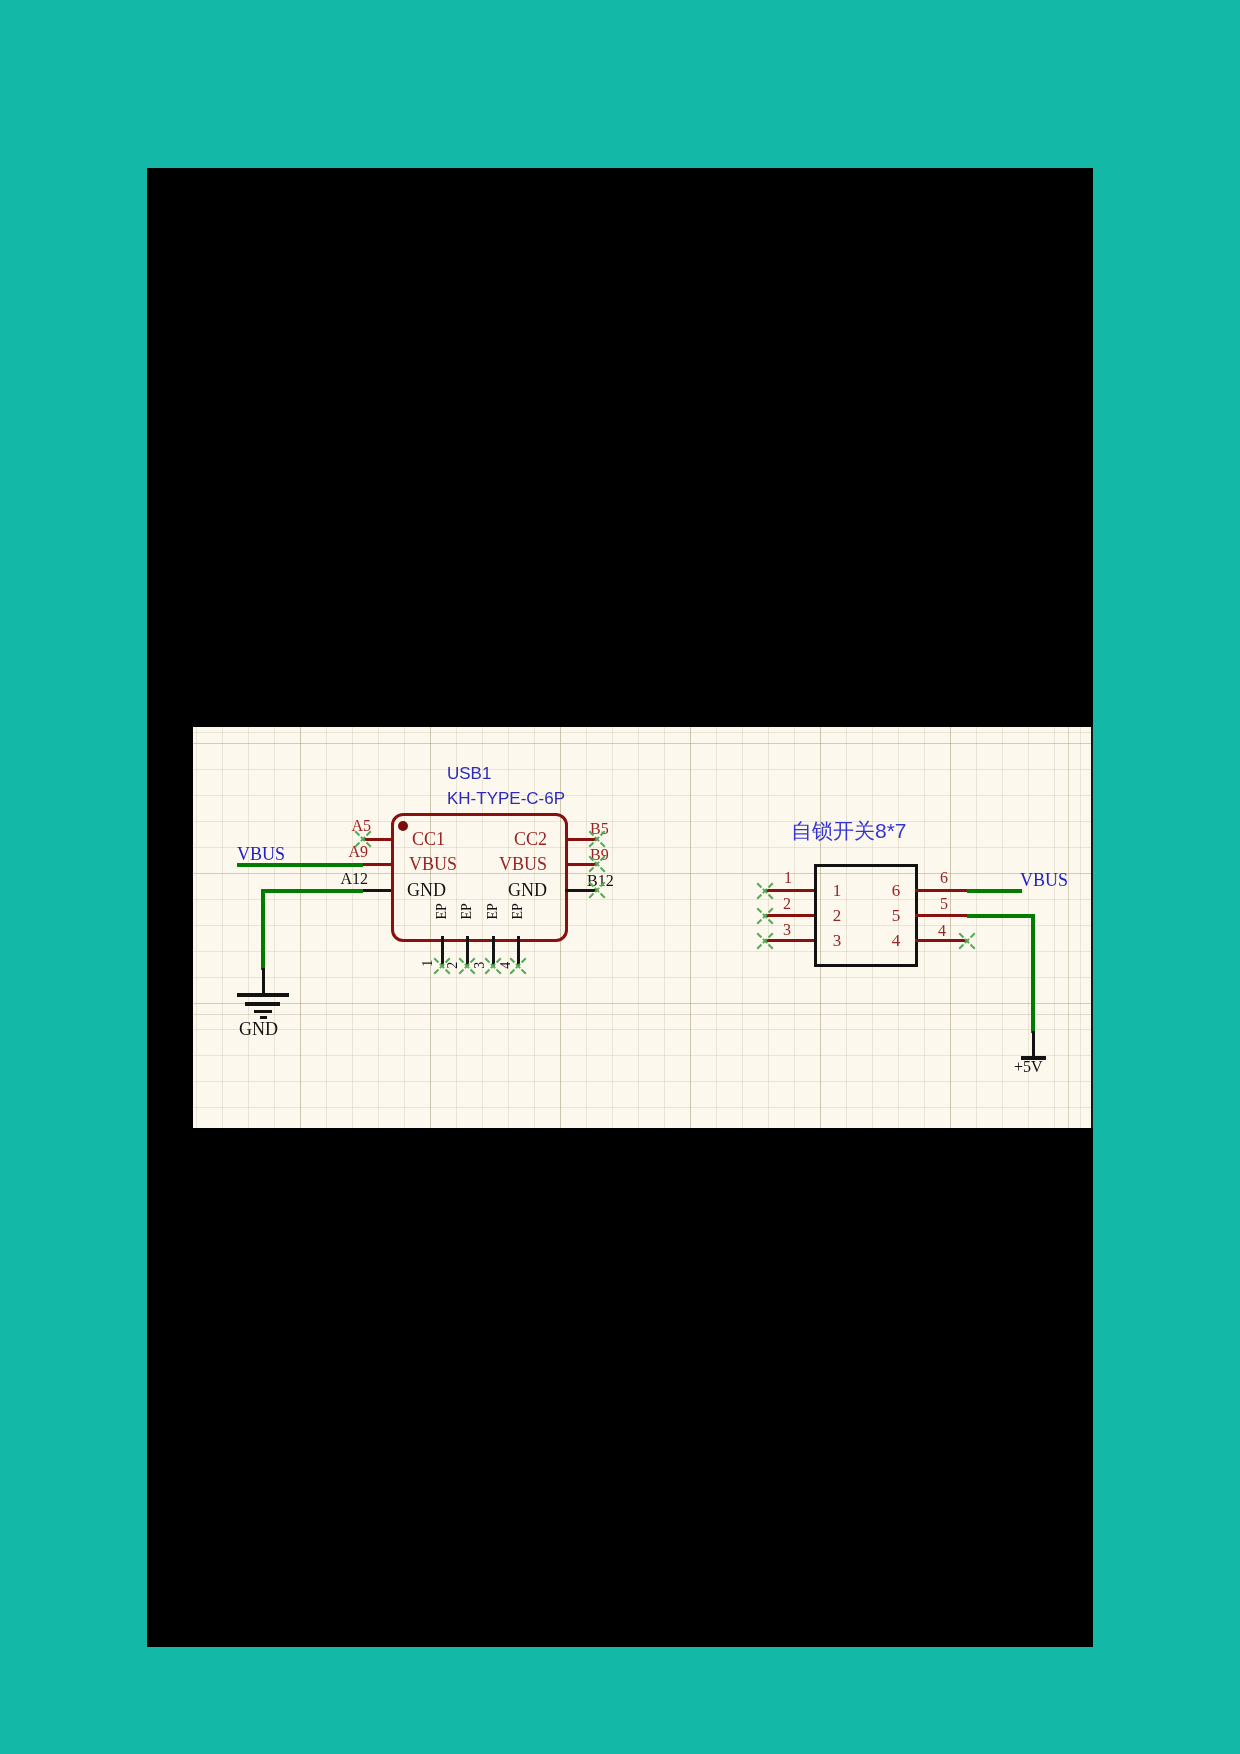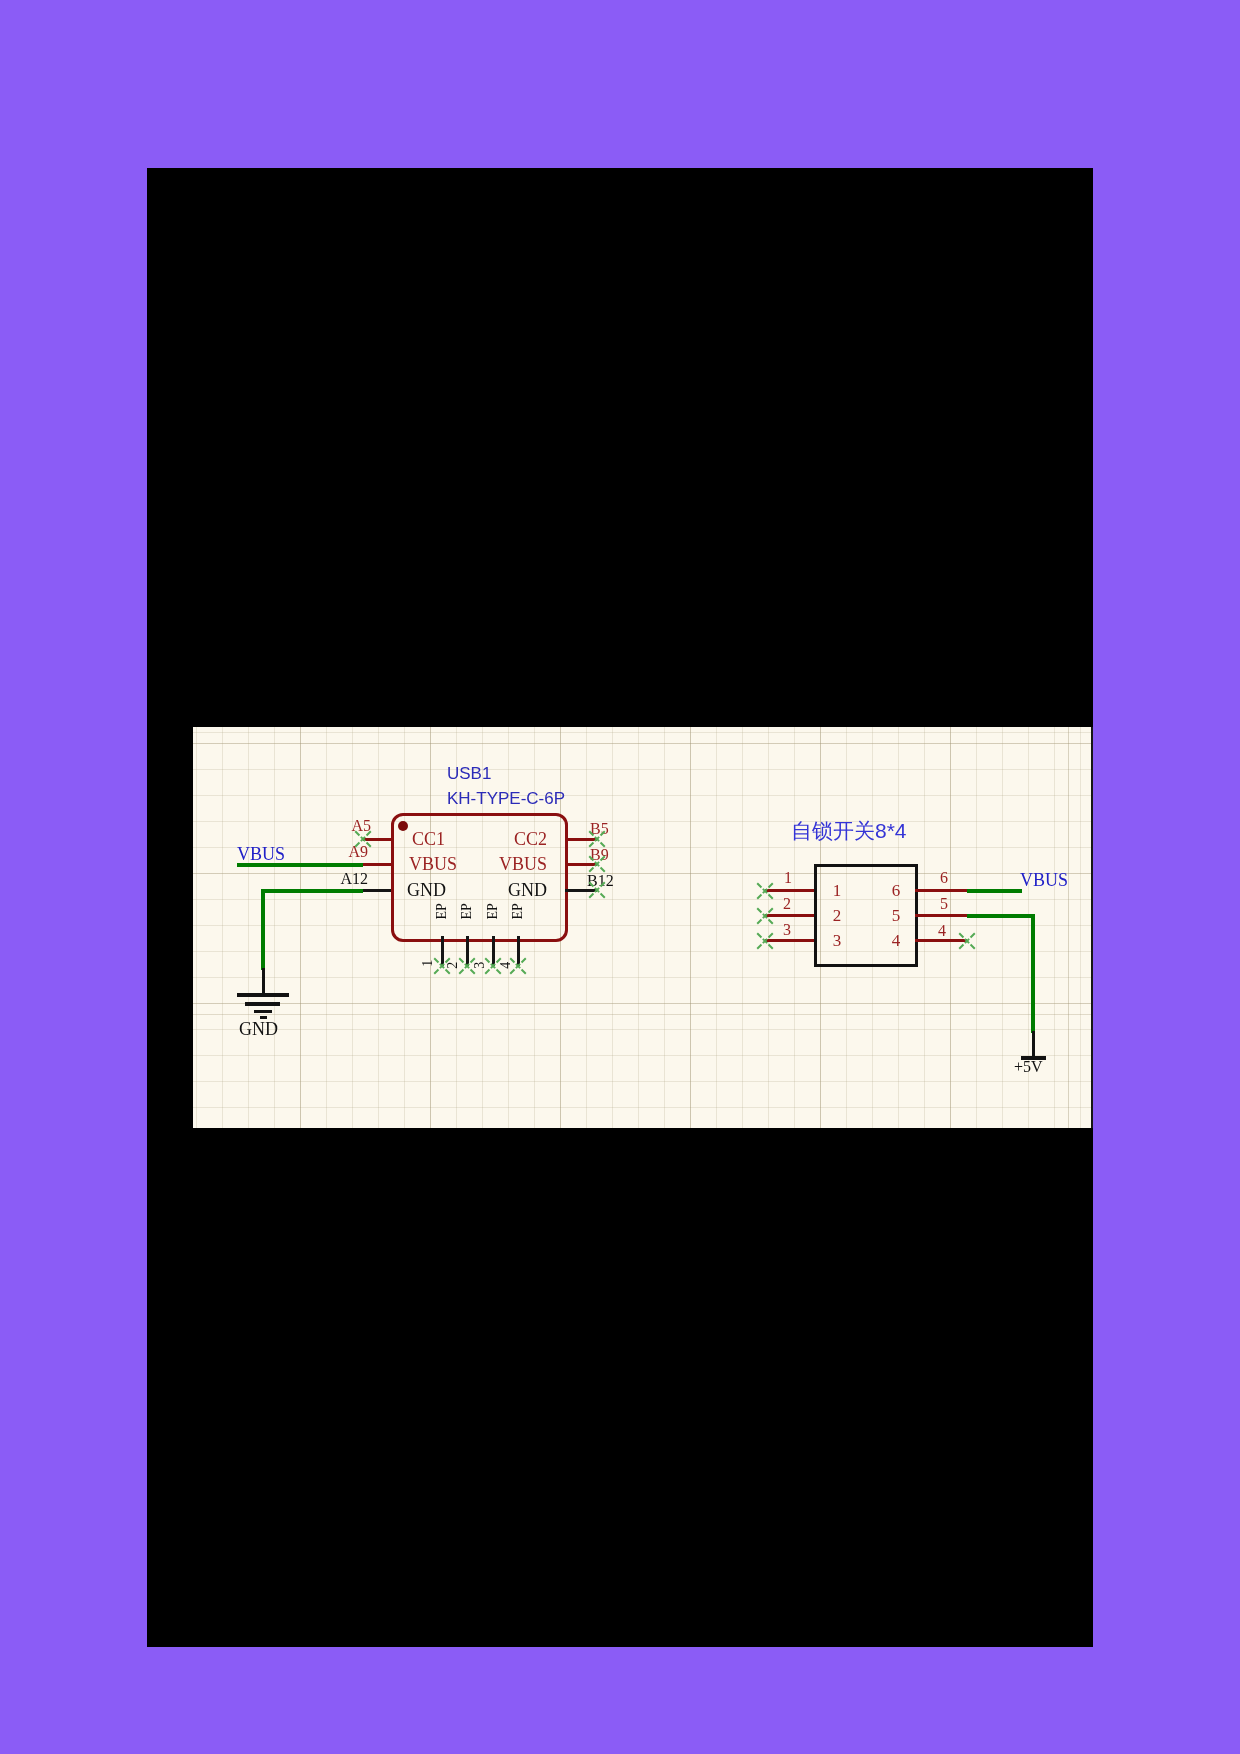--- a/index.html
+++ b/index.html
@@ -1,16 +1,16 @@
 <!DOCTYPE html>
 <html><head>
 <meta charset="utf-8">
 <style>
   html,body{margin:0;padding:0;background:#ffffff;}
-  .page{position:relative;width:1240px;height:1754px;background:#8b5cf6;overflow:hidden;
+  .page{position:relative;width:1240px;height:1754px;background:#14b8a6;overflow:hidden;
         font-family:"Liberation Sans",sans-serif;}
   
   .black-area{position:absolute;left:147px;top:168px;width:946px;height:1479px;background:#000000;}
   
   .sheet{position:absolute;left:193px;top:727px;width:898px;height:401px;
          background-color:#fcf8ed;border-right:2px solid #161616;
          background-image:
            repeating-linear-gradient(to right, rgba(160,148,115,.38) 0 1px, transparent 1px 130px),
            repeating-linear-gradient(to bottom, rgba(160,148,115,.30) 0 1px, transparent 1px 130px),
            repeating-linear-gradient(to right, rgba(180,170,140,.26) 0 1px, transparent 1px 26px),
@@ -114,21 +114,21 @@
     <div class="hline wire" style="left:68px;top:161.5px;width:102px;"></div>
     <div class="vline wirev" style="left:68px;top:161.5px;height:81px;"></div>
 
     <div class="vline bar-k" style="left:68.5px;top:241px;width:3px;height:26px;"></div>
     <div class="hline bar-k" style="left:44px;top:266px;width:52px;height:4px;"></div>
     <div class="hline bar-k" style="left:52px;top:274.5px;width:35px;height:4px;"></div>
     <div class="hline bar-k" style="left:61px;top:282.5px;width:18px;height:3.5px;"></div>
     <div class="hline bar-k" style="left:66.5px;top:288.5px;width:7px;height:3px;"></div>
     <span class="t serif f18 blk" style="left:46px;top:293px;">GND</span>
 
-    <span class="t sans title-blue" style="left:598px;top:93px;">自锁开关8*4</span>
+    <span class="t sans title-blue" style="left:598px;top:93px;">自锁开关8*7</span>
     <div class="sw-box" style="left:621px;top:137px;width:98px;height:97px;"></div>
 
     <div class="hline pin-m" style="left:572px;top:162px;width:49px;"></div>
     <div class="hline pin-m" style="left:572px;top:187px;width:49px;"></div>
     <div class="hline pin-m" style="left:572px;top:212px;width:49px;"></div>
     <div class="x" style="left:563px;top:154.5px;"></div>
     <div class="x" style="left:563px;top:179.5px;"></div>
     <div class="x" style="left:563px;top:204.5px;"></div>
     <span class="t serif f16 maroon ctr" style="left:586px;top:143px;width:18px;">1</span>
     <span class="t serif f16 maroon ctr" style="left:585px;top:169px;width:18px;">2</span>

